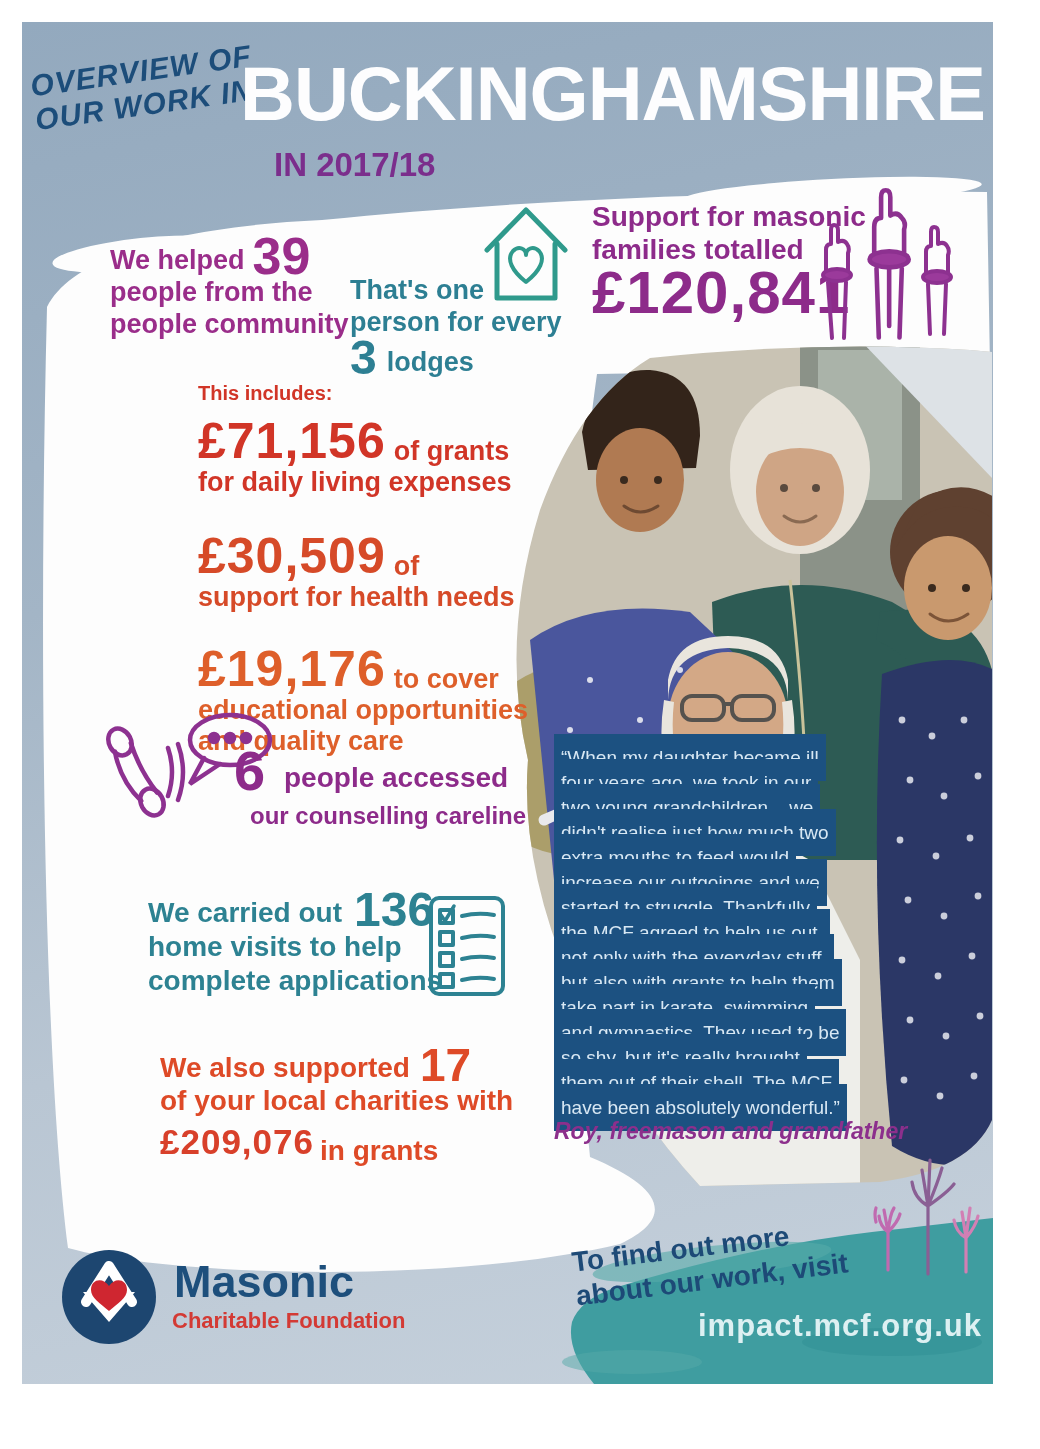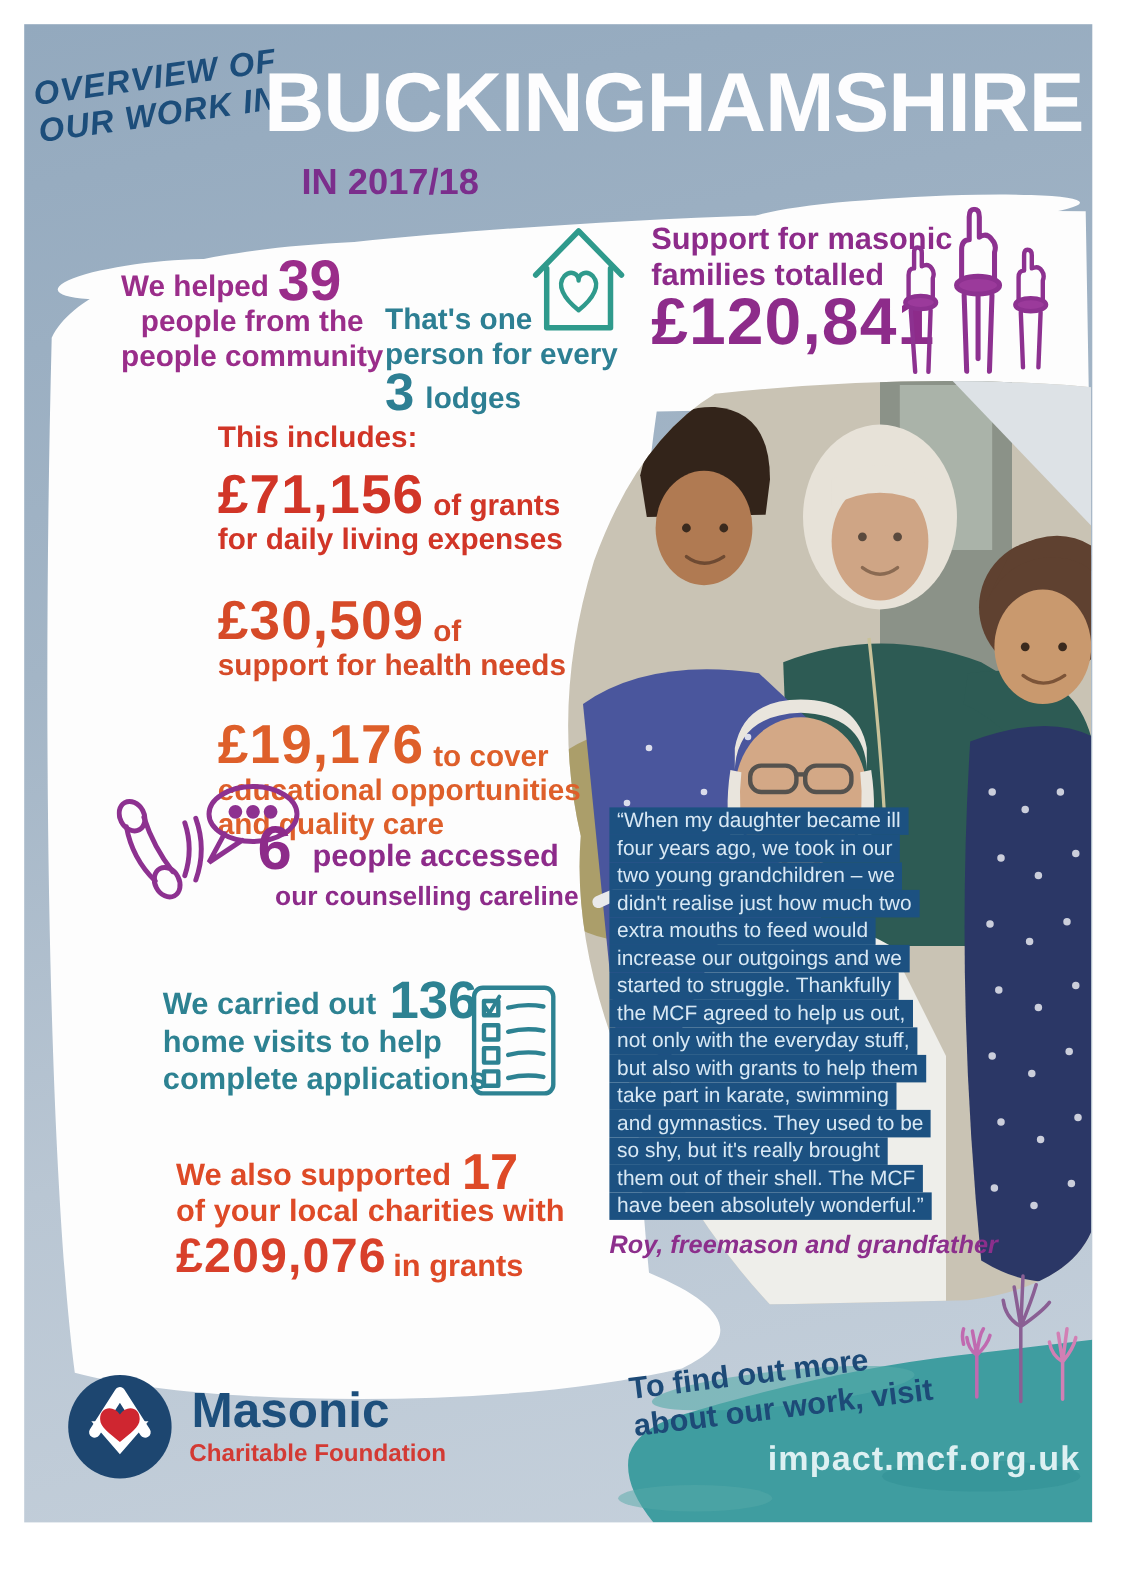--- a/index.html
+++ b/index.html
@@ -34,64 +34,64 @@
   .teal-layer{left:530px;top:1170px;z-index:2;}
 
   
   .photo{left:478px;top:318px;z-index:2;}
 
   
   .quote{left:532px;top:712px;width:330px;z-index:4;}
   .quote div{height:25px;}
   .quote span{
     display:inline-block;background:#1c5181;color:#d8e8f4;
-    font-size:19px;line-height:25px;padding:0 7px;white-space:nowrap;
+    font-size:19px;line-height:25px;padding:11px 7px;white-space:nowrap;
   }
   .quote-attr{
     left:532px;top:1096px;z-index:4;color:#8c2f8c;
     font-style:italic;font-weight:700;font-size:23px;
   }
 
   
   .stat{z-index:4;font-weight:700;}
-  .stat-helped{left:88px;top:214px;color:#9a2d8a;font-size:27px;line-height:32px;text-align:center;}
+  .stat-helped{left:88px;top:214px;color:#9a2d8a;font-size:27px;line-height:32px;}
   .stat-helped .num{font-size:52px;line-height:40px;vertical-align:-6px;margin-left:8px;}
   .rowb{display:flex;align-items:flex-end;}
 
   .stat-lodges{left:328px;top:252px;color:#2d7f93;font-size:27px;line-height:32px;}
   .stat-lodges .num{font-size:48px;line-height:40px;vertical-align:-8px;margin-right:10px;}
 
   .icon-house{left:458px;top:176px;z-index:4;}
   .stat-families{left:570px;top:178px;color:#8d2b8a;font-size:28px;line-height:33px;}
   .stat-families .amt{font-size:60px;line-height:54px;letter-spacing:1px;}
   .icon-handsup{left:788px;top:166px;z-index:4;}
 
   .includes{left:176px;top:360px;}
-  .includes .head{color:#d13527;font-size:27px;}
+  .includes .head{color:#d13527;font-size:20px;}
   .g-item{margin-top:10px;}
   .g-item .amt{font-size:50px;line-height:52px;letter-spacing:1px;}
   .g-item .sfx{font-size:27px;margin-left:8px;}
   .g-item .desc{font-size:27px;line-height:31px;}
   .g-daily{color:#d13527;}
   .g-health{color:#d64a28;margin-top:32px;}
   .g-edu{color:#de5f2a;margin-top:30px;}
 
   .careline{left:84px;top:688px;width:430px;height:160px;}
   .careline .num{position:absolute;left:128px;top:28px;font-size:56px;color:#8d2b8a;}
   .careline .l1{position:absolute;left:178px;top:52px;font-size:28px;color:#8d2b8a;}
   .careline .l2{position:absolute;left:144px;top:92px;font-size:24px;color:#8d2b8a;}
   .icon-phone{position:absolute;left:0;top:0;}
 
   .stat-visits{left:126px;top:868px;color:#2d8292;font-size:28px;line-height:34px;}
   .stat-visits .num{font-size:48px;line-height:40px;vertical-align:-6px;margin-left:12px;}
   .icon-checklist{left:404px;top:872px;z-index:4;}
 
   .stat-charities{left:138px;top:1024px;color:#de4a27;font-size:28px;line-height:33px;}
   .stat-charities .num{font-size:46px;line-height:38px;vertical-align:-6px;margin-left:10px;}
-  .stat-charities .amt{font-size:44px;line-height:50px;color:#d8402a;letter-spacing:1px;}
+  .stat-charities .amt{font-size:35px;line-height:50px;color:#d8402a;letter-spacing:1px;}
   .stat-charities .sfx{font-size:28px;margin-left:6px;}
 
   
   .icon-openhands{left:840px;top:1126px;z-index:3;}
   .cta{
     left:548px;top:1224px;transform:rotate(-7deg);transform-origin:left top;
     color:#1d4a77;font-weight:700;font-size:28px;line-height:34px;z-index:4;white-space:nowrap;
   }
   .url{left:676px;top:1286px;color:#ddf0f2;font-weight:700;font-size:31px;z-index:4;letter-spacing:1px;}
   .logo{left:38px;top:1226px;z-index:4;}

